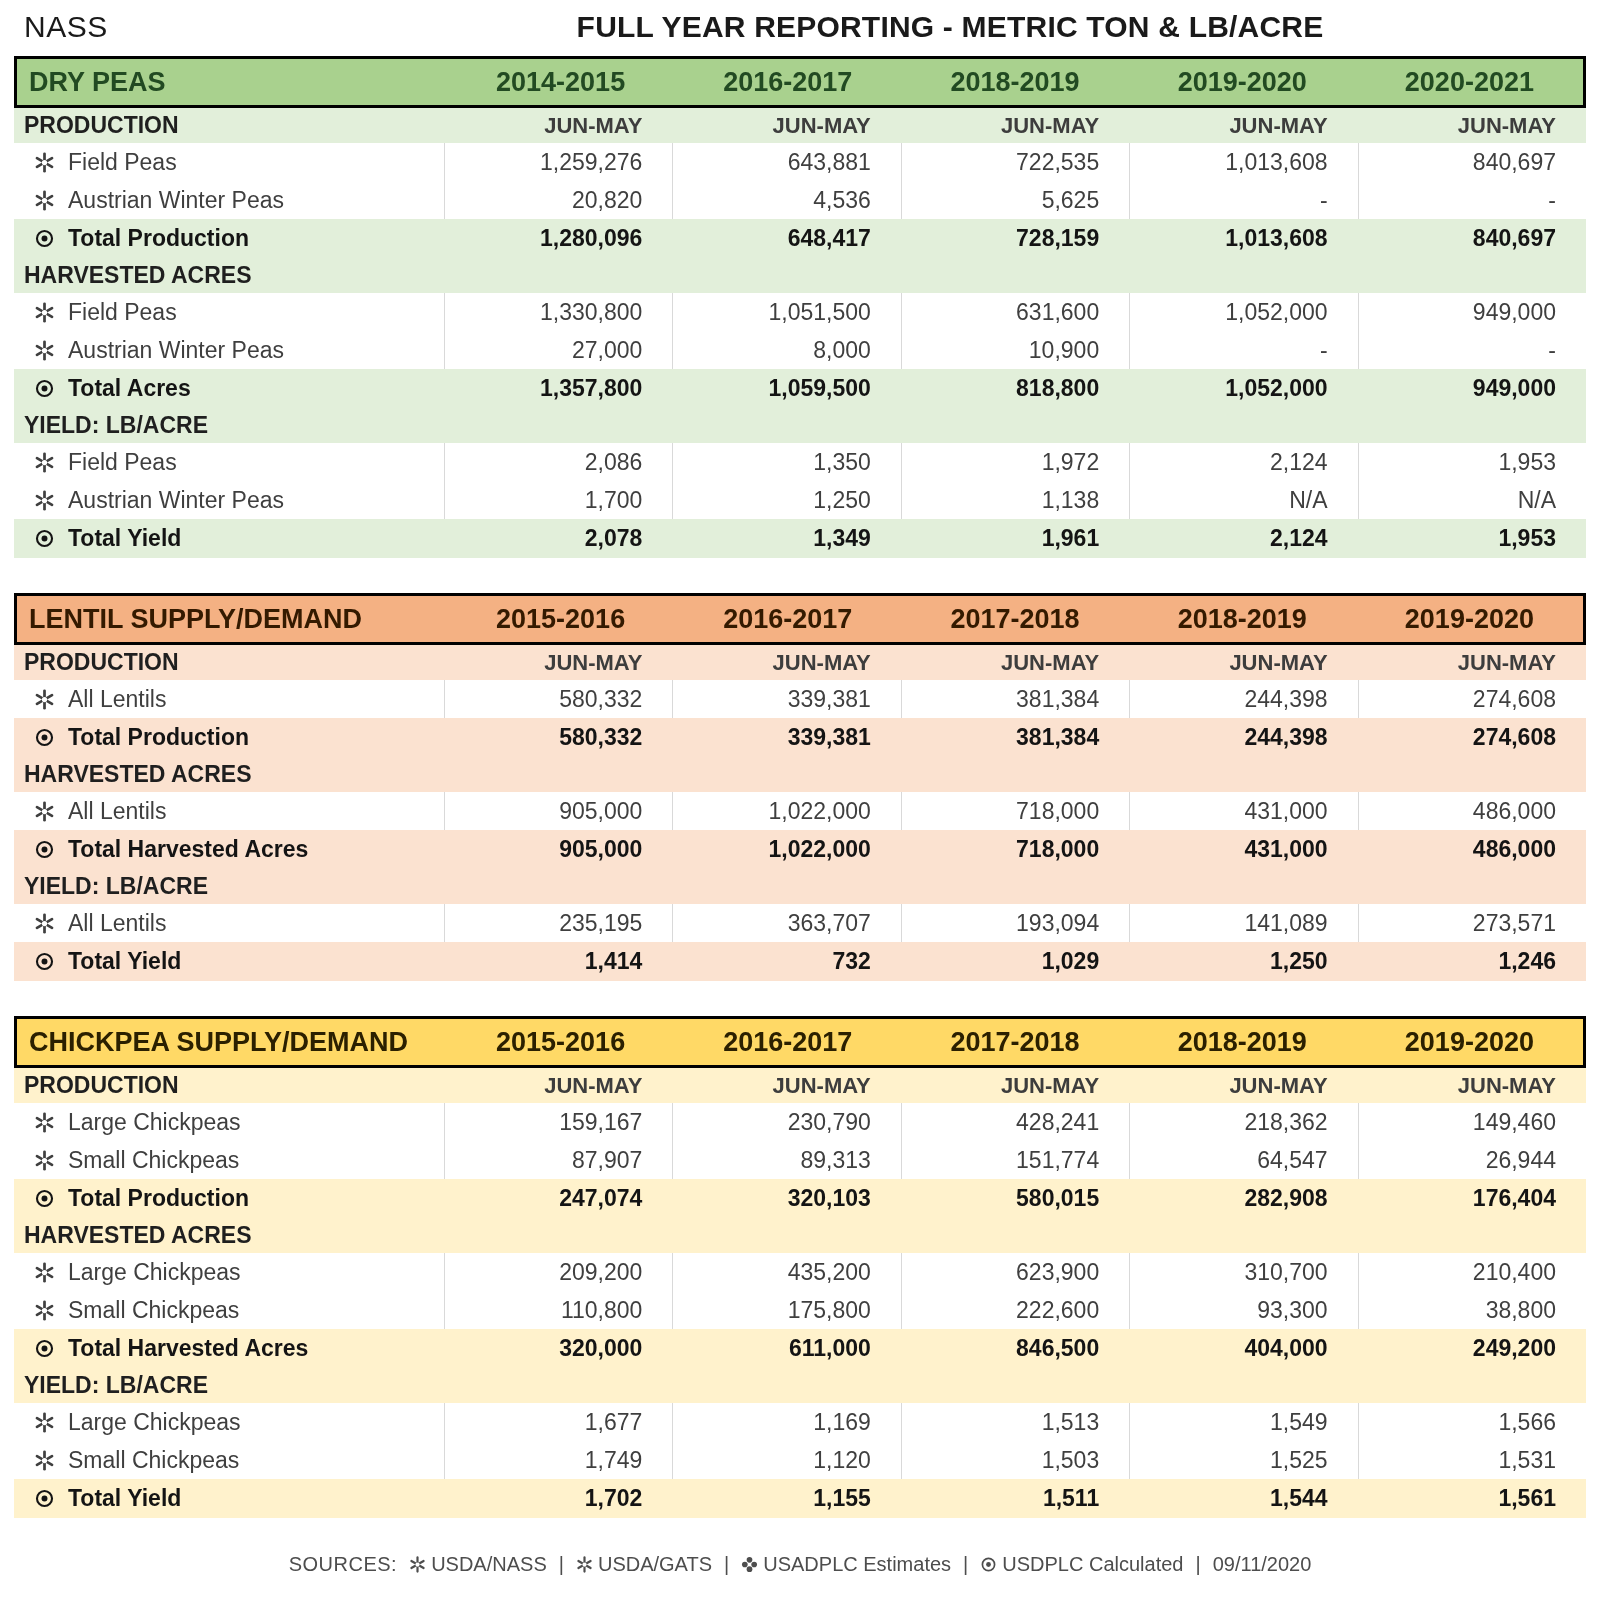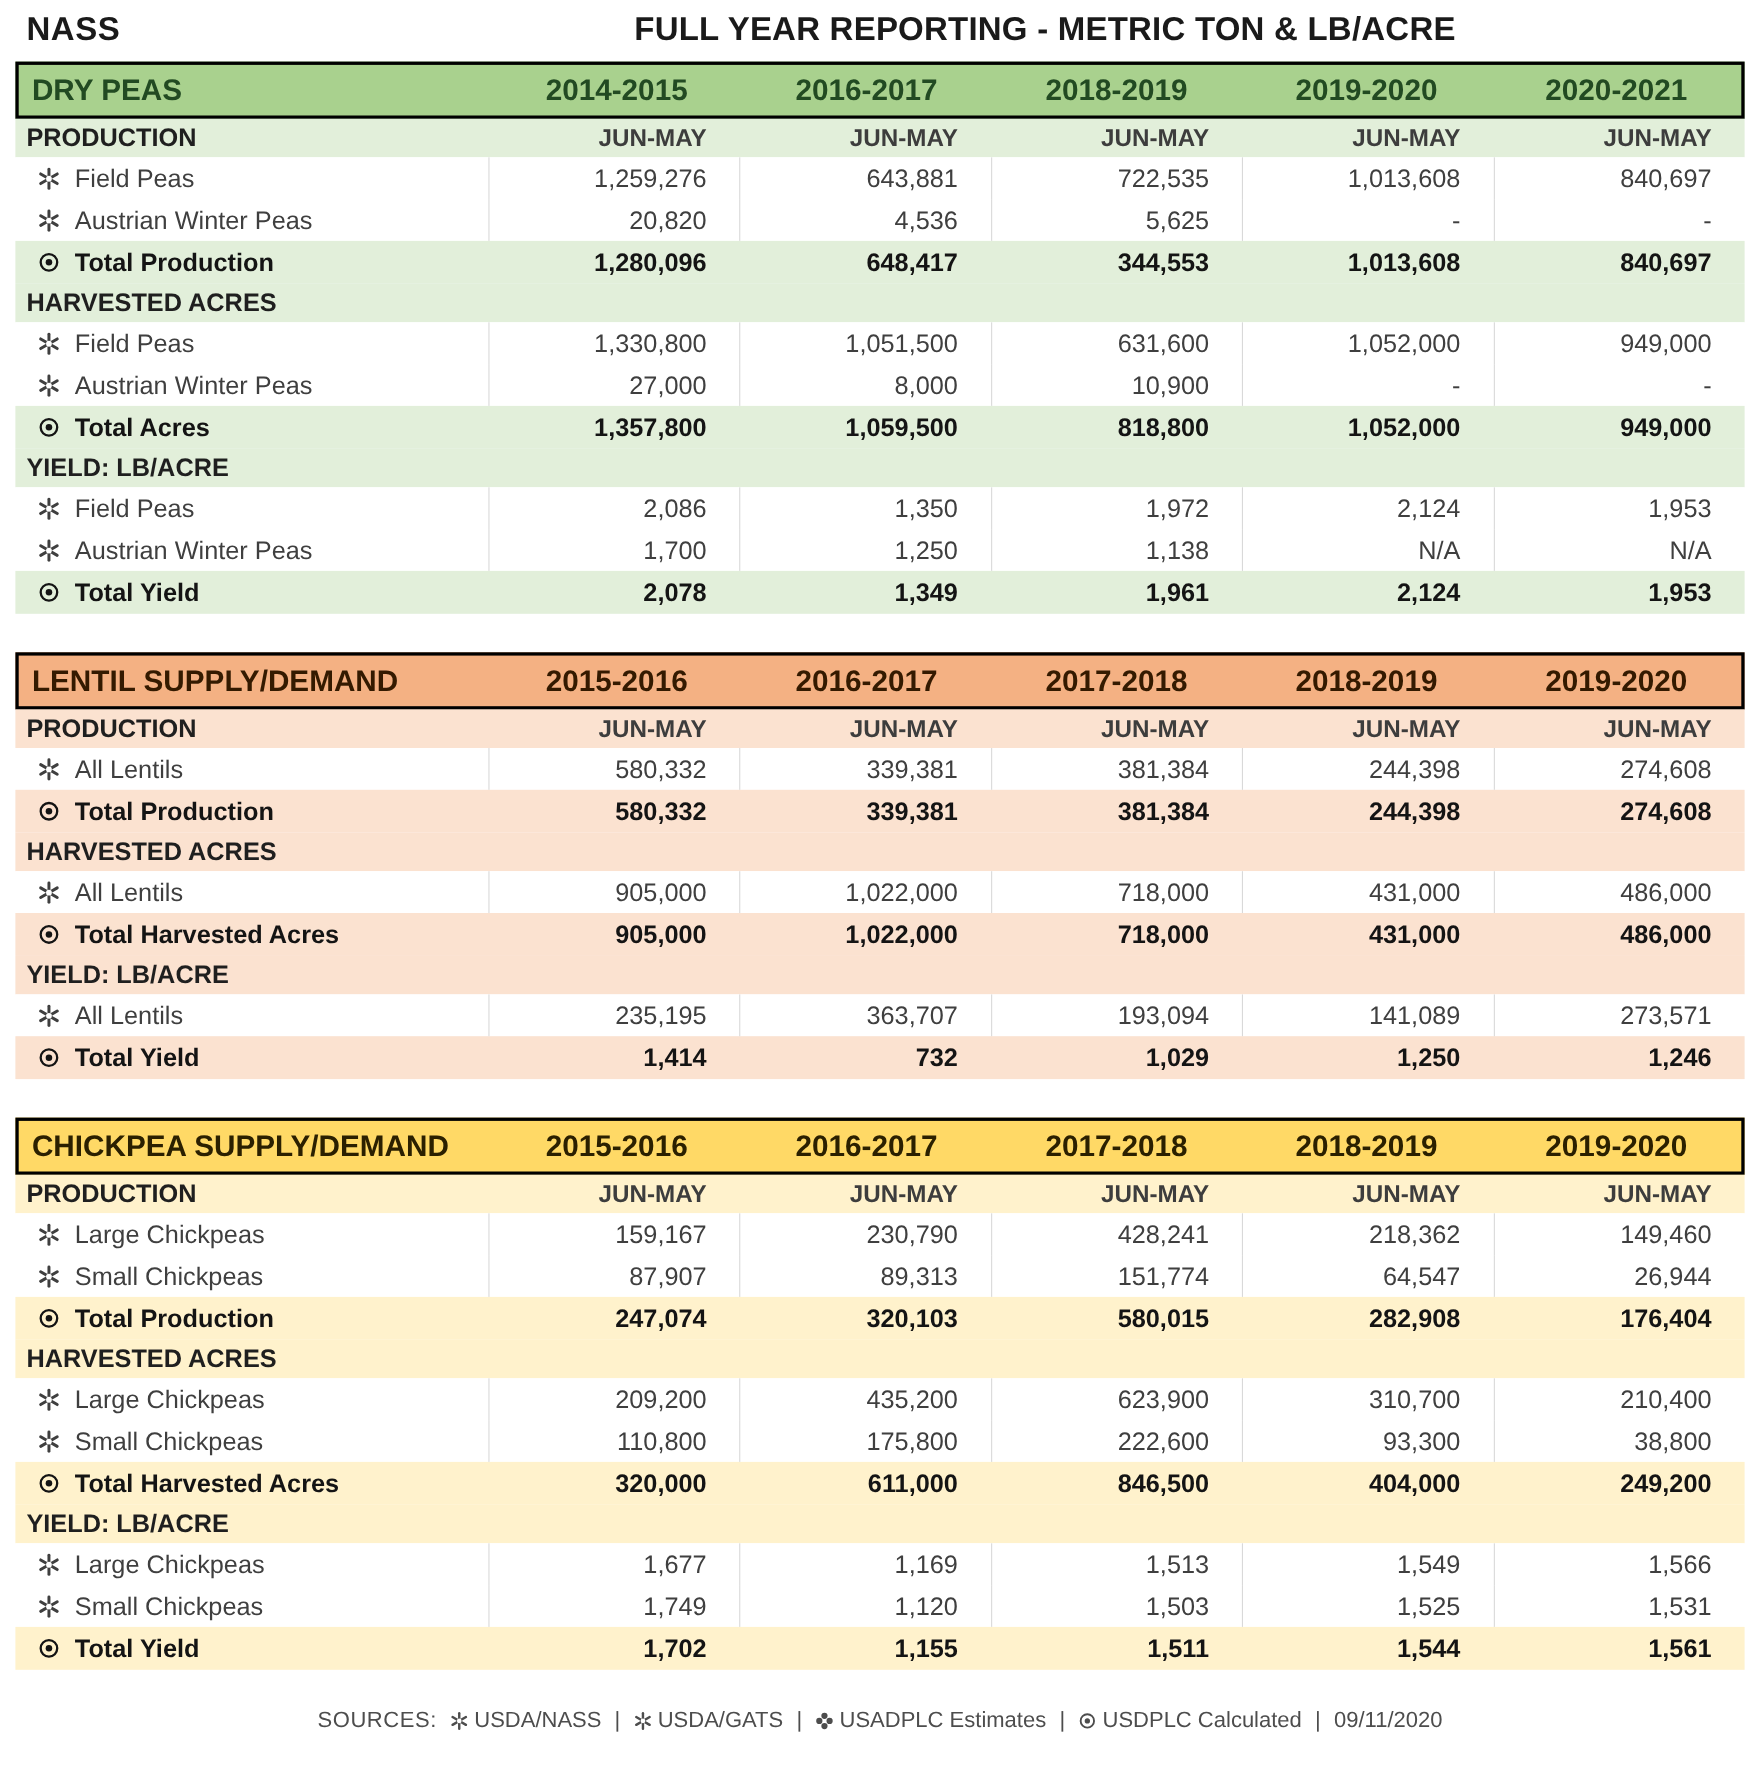--- a/index.html
+++ b/index.html
@@ -1,19 +1,19 @@
 <!DOCTYPE html>
 <html><head>
 <meta charset="utf-8">
 <style>
   html,body{margin:0;padding:0;background:#fff;}
   body{width:1600px;font-family:"Liberation Sans",sans-serif;color:#1a1a1a;}
   .sheet{padding:8px 14px 18px;}
   .topbar{display:flex;align-items:center;margin:2px 10px 12px;}
-  .brand{font-size:30px;font-weight:700;width:300px;letter-spacing:.5px;}
+  .brand{font-size:30px;font-weight:400;width:300px;letter-spacing:.5px;}
   .title{flex:1;text-align:center;font-size:30px;font-weight:800;letter-spacing:.2px;}
   .section{margin-bottom:35px;}
   .sec-header{display:grid;grid-template-columns:430px repeat(5,1fr);align-items:center;
     height:46px;border:3px solid #000;font-weight:800;font-size:27px;}
   .sec-title{padding-left:12px;white-space:nowrap;}
   .year{text-align:center;}
   .row{display:grid;grid-template-columns:430px repeat(5,1fr);align-items:center;}
   .band{height:35px;font-weight:800;font-size:23px;color:#1f1f1f;}
   .band-label{padding-left:10px;white-space:nowrap;}
   .period{text-align:center;color:#3d3d3d;font-size:22px;font-weight:800;}
@@ -107,21 +107,21 @@
               <span class="icon">
                 <svg viewBox="0 0 24 24">
                   <circle cx="12" cy="12" r="8.6" fill="none" stroke="currentColor" stroke-width="2.4"></circle>
                   <circle cx="12" cy="12" r="3.4" fill="currentColor"></circle>
                 </svg>
               </span>
               <span class="row-label total-label">Total Production</span>
             </div>
             <div class="val num">1,280,096</div>
             <div class="val num">648,417</div>
-            <div class="val num">344,553</div>
+            <div class="val num">728,159</div>
             <div class="val num">1,013,608</div>
             <div class="val num">840,697</div>
           </div>
           <div class="row band" style="background: rgb(226, 239, 218);">
             <div class="band-label">HARVESTED ACRES</div>
             <div class="val period"></div>
             <div class="val period"></div>
             <div class="val period"></div>
             <div class="val period"></div>
             <div class="val period"></div>

